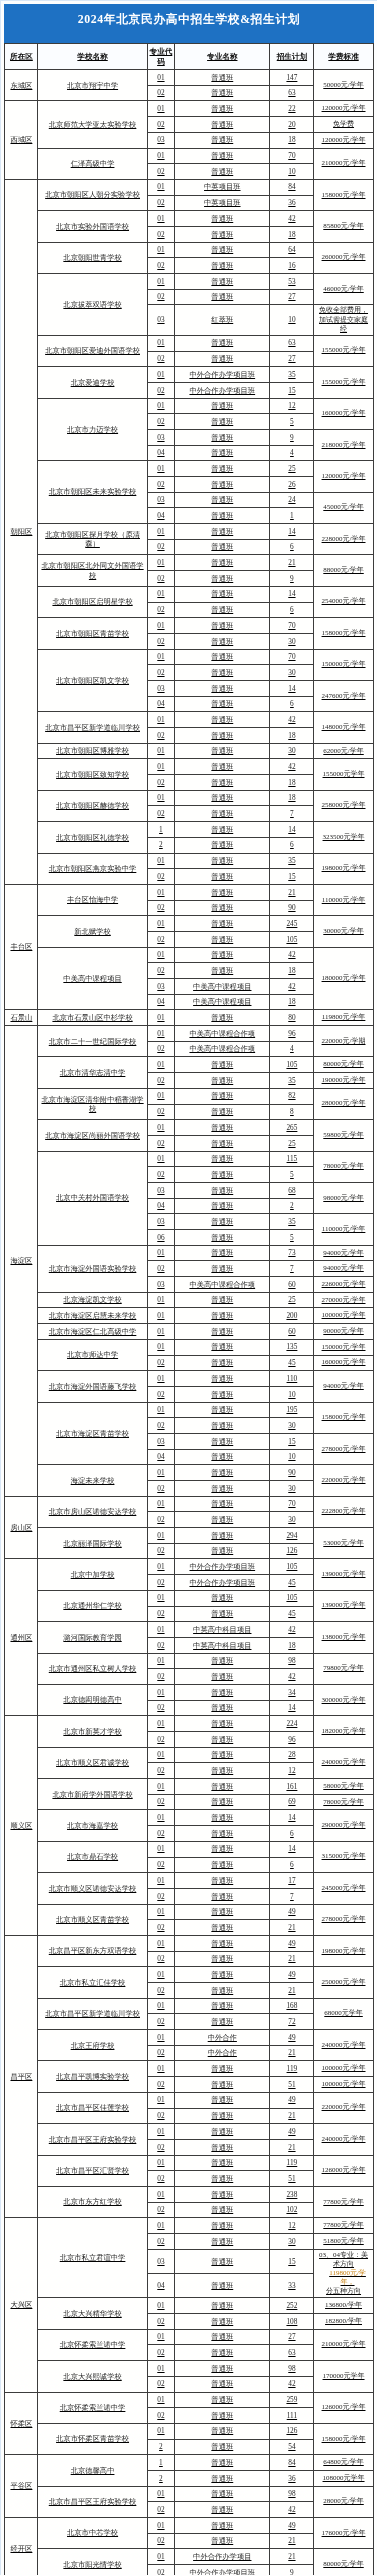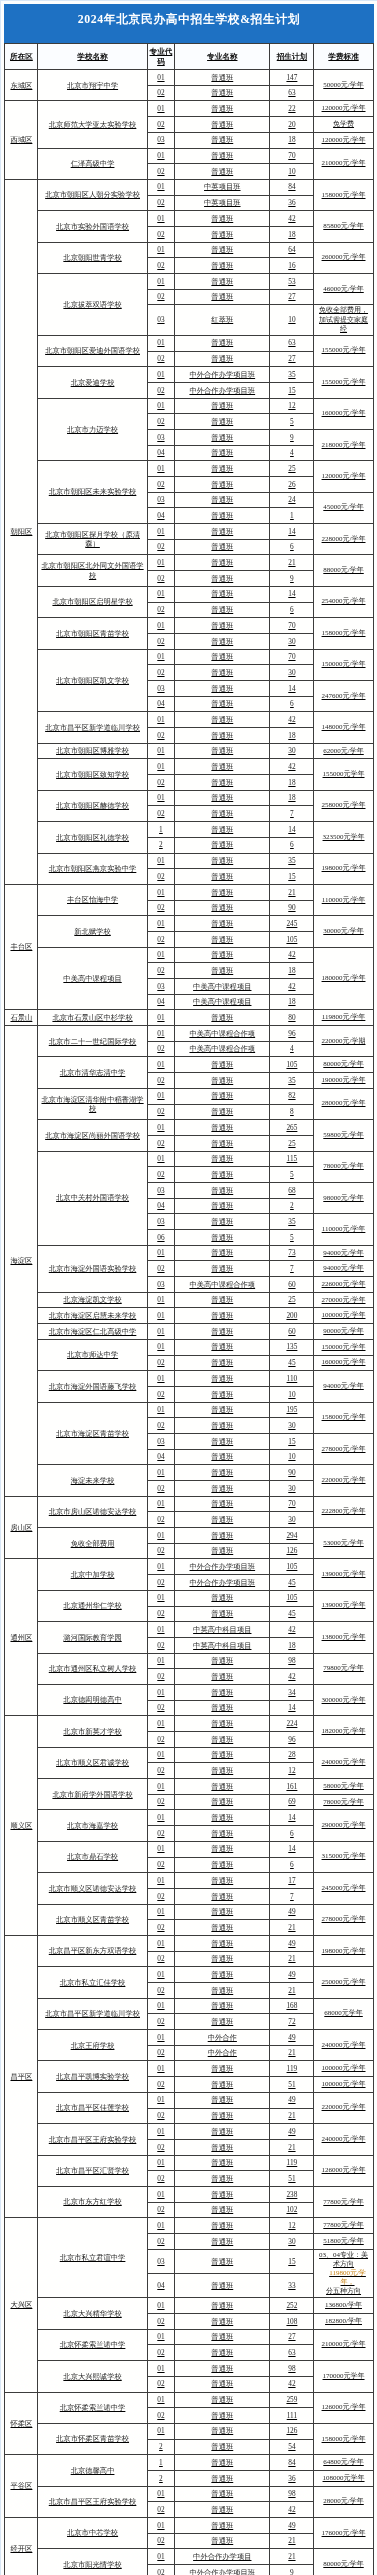--- a/index.html
+++ b/index.html
@@ -706,21 +706,21 @@
           <td rowspan="2" class="fee-cell">
             <div class="fee-line">222800元/学年</div>
           </td>
         </tr>
         <tr>
           <td>02</td>
           <td>普通班</td>
           <td class="plan-cell">30</td>
         </tr>
         <tr class="school-start">
-          <td rowspan="2">免收全部费用</td>
+          <td rowspan="2">北京丽泽国际学校</td>
           <td>01</td>
           <td>普通班</td>
           <td class="plan-cell">294</td>
           <td rowspan="2" class="fee-cell">
             <div class="fee-line">53000元/学年</div>
           </td>
         </tr>
         <tr>
           <td>02</td>
           <td>普通班</td>

